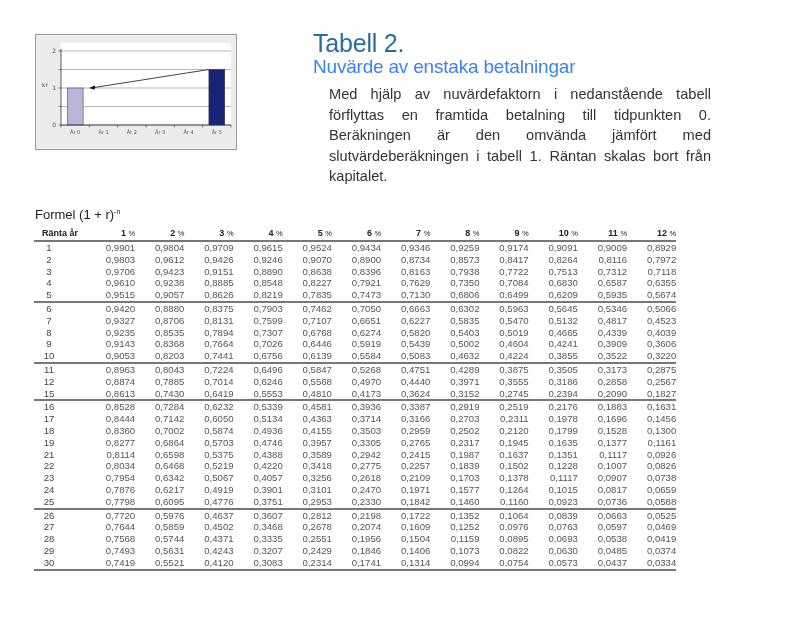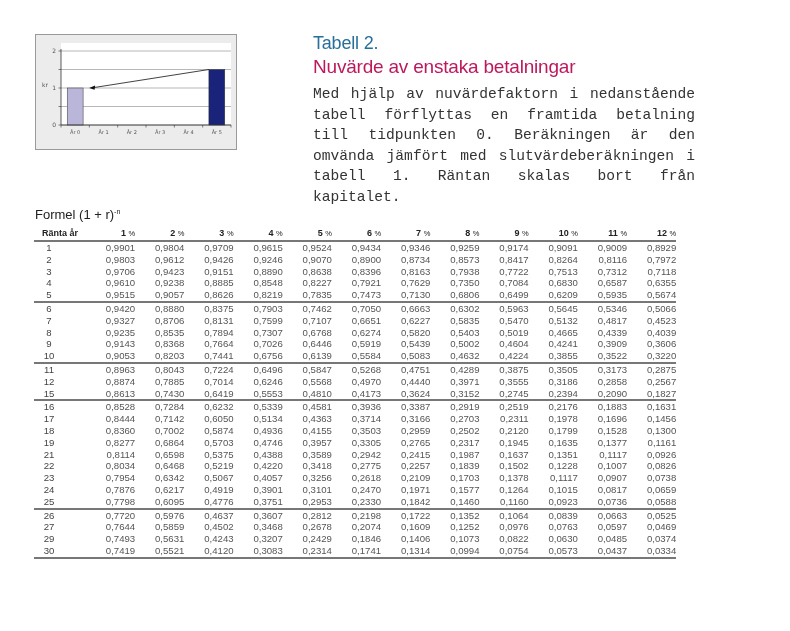--- a/index.html
+++ b/index.html
@@ -1,22 +1,22 @@
 <!DOCTYPE html>
 <html><head>
   <meta charset="utf-8">
   <style>
     html, body { margin: 0; padding: 0; background: #ffffff; }
     body { width: 790px; height: 631px; position: relative; overflow: hidden; font-family: "DejaVu Sans", sans-serif; }
     .chart-box { position: absolute; left: 35px; top: 34px; width: 202px; height: 116px; background: #ececec; border: 1px solid #9a9a9a; box-sizing: border-box; }
     .chart-box svg { position: absolute; left: 0; top: 0; }
     .title-block { position: absolute; left: 313px; top: 32px; width: 400px; }
-    .title1 { font-family: "Liberation Sans", sans-serif; font-size: 18px; color: #2a6f9a; line-height: 23px; margin: 0; font-weight: normal; letter-spacing: -0.2px; }
-    .title2 { font-family: "Liberation Sans", sans-serif; font-size: 19px; color: #be185d; line-height: 23px; margin: 0; font-weight: normal; letter-spacing: -0.2px; }
-    .desc { font-family: Liberation Mono, monospace; font-size: 14.6px; color: #333; line-height: 20.5px; margin: 6px 0 0 0; width: 382px; text-align: justify; }
+    .title1 { font-family: "Liberation Sans", sans-serif; font-size: 25px; color: #2a6f9a; line-height: 23px; margin: 0; font-weight: normal; letter-spacing: -0.2px; }
+    .title2 { font-family: "Liberation Sans", sans-serif; font-size: 19px; color: #3b82f6; line-height: 23px; margin: 0; font-weight: normal; letter-spacing: -0.2px; }
+    .desc { font-family: Liberation Sans, sans-serif; font-size: 14.6px; color: #333; line-height: 20.5px; margin: 6px 0 0 16px; width: 382px; text-align: justify; }
     .formula { position: absolute; left: 35px; top: 207px; font-family: "Liberation Sans", sans-serif; font-size: 13px; color: #222; }
     .formula sup { font-size: 7px; }
     table.pv { position: absolute; left: 34px; top: 227px; border-collapse: collapse; font-family: "Liberation Sans", sans-serif; font-size: 9.6px; color: #555; }
     table.pv th { font-weight: bold; color: #222; text-align: right; padding: 0 0 1px 0; font-size: 9px; height: 12px; border-bottom: 2px solid #777; }
     table.pv th.first { text-align: center; width: 52px; }
     table.pv th .pct { font-weight: normal; font-size: 7.5px; }
     table.pv td { text-align: right; height: 11.8px; padding: 0; line-height: 11.8px; width: 49.2px; }
     table.pv td.yr { text-align: center; width: 30px; color: #444; padding-right: 22px; }
     table.pv tr.grp-end td { border-bottom: 2px solid #777; }
   </style>
@@ -457,20 +457,35 @@
         <td>0,2678</td>
         <td>0,2074</td>
         <td>0,1609</td>
         <td>0,1252</td>
         <td>0,0976</td>
         <td>0,0763</td>
         <td>0,0597</td>
         <td>0,0469</td>
       </tr>
       <tr>
+        <td class="yr">28</td>
+        <td>0,7568</td>
+        <td>0,5744</td>
+        <td>0,4371</td>
+        <td>0,3335</td>
+        <td>0,2551</td>
+        <td>0,1956</td>
+        <td>0,1504</td>
+        <td>0,1159</td>
+        <td>0,0895</td>
+        <td>0,0693</td>
+        <td>0,0538</td>
+        <td>0,0419</td>
+      </tr>
+      <tr>
         <td class="yr">29</td>
         <td>0,7493</td>
         <td>0,5631</td>
         <td>0,4243</td>
         <td>0,3207</td>
         <td>0,2429</td>
         <td>0,1846</td>
         <td>0,1406</td>
         <td>0,1073</td>
         <td>0,0822</td>

